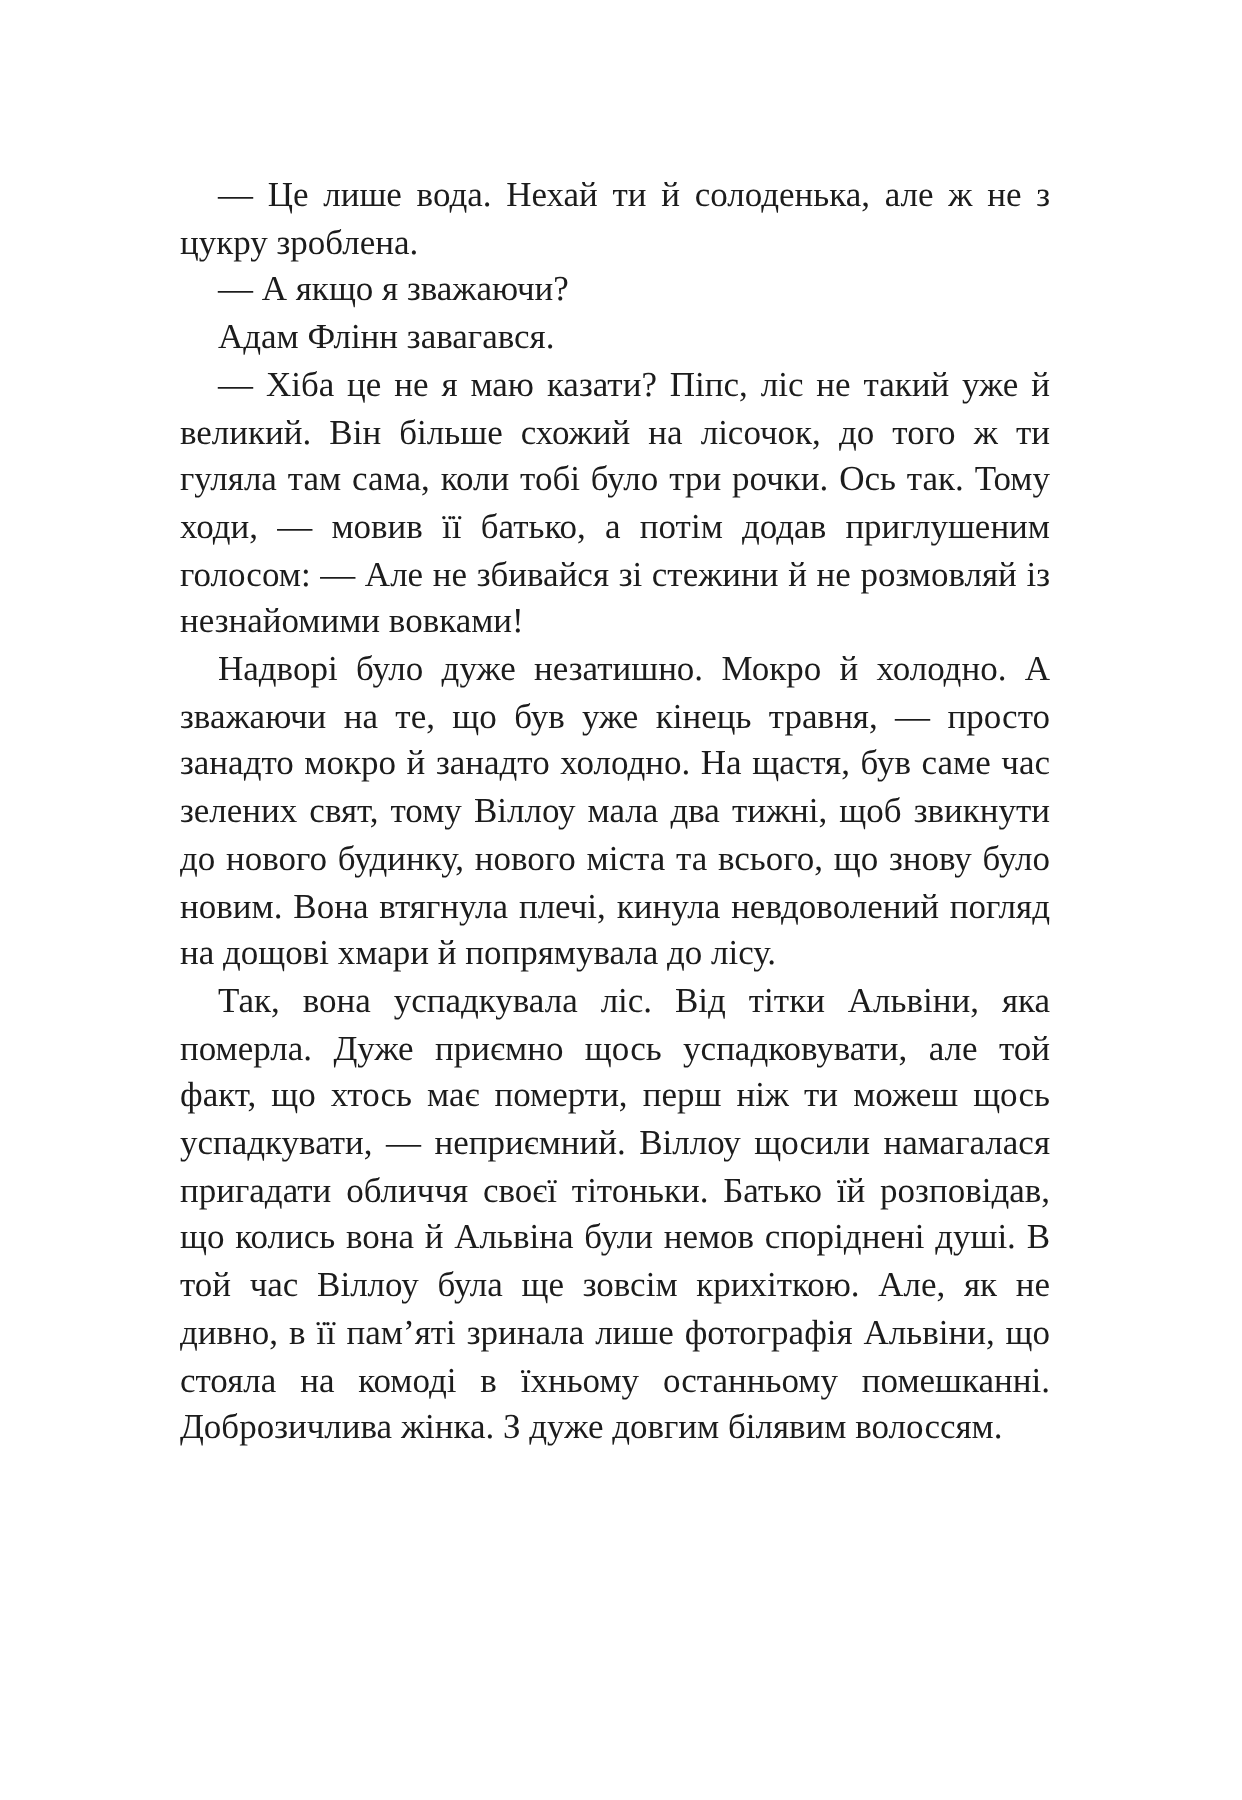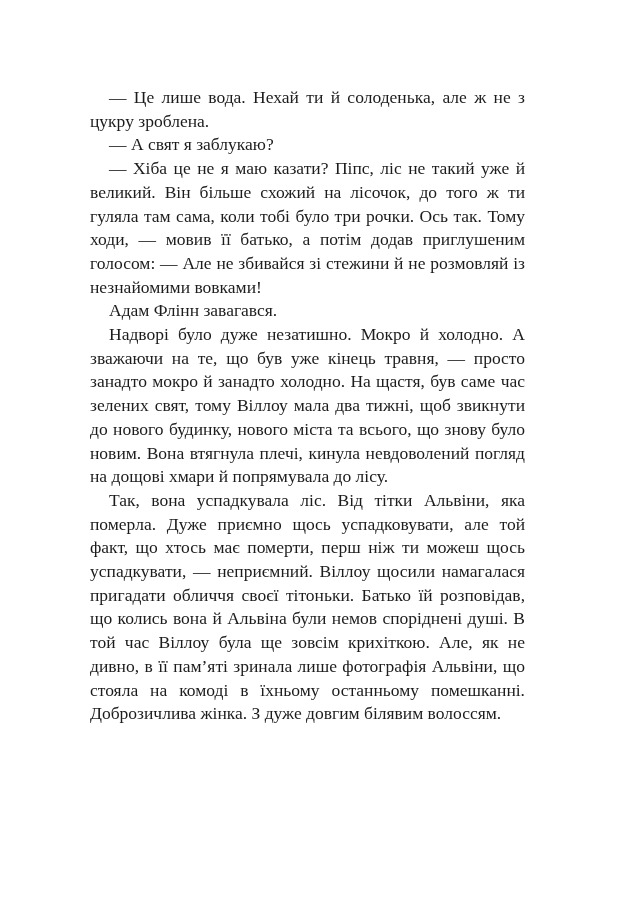--- a/index.html
+++ b/index.html
@@ -81,23 +81,23 @@
     stroke-linecap: round;
   }
 </style>
 </head>
 <body>
 
 <div class="page">
 
   <main class="text-block">
     <p class="para">— Це лише вода. Нехай ти й солоденька, але ж не з цукру зроблена.</p>
-    <p class="para">— А свят я заблукаю?</p>
+    <p class="para">— А якщо я зважаючи?</p>
+    <p class="para">Адам Флінн завагався.</p>
     <p class="para">— Хіба це не я маю казати? Піпс, ліс не такий уже й великий. Він більше схожий на лісочок, до того ж ти гуляла там сама, коли тобі було три рочки. Ось так. Тому ходи, — мовив її батько, а потім додав приглушеним голосом: — Але не збивайся зі стежини й не розмовляй із незнайомими вовками!</p>
-    <p class="para">Адам Флінн завагався.</p>
     <p class="para">Надворі було дуже незатишно. Мокро й холодно. А зважаючи на те, що був уже кінець травня, — просто занадто мокро й занадто холодно. На щастя, був саме час зелених свят, тому Віллоу мала два тижні, щоб звикнути до нового будинку, нового міста та всього, що знову було новим. Вона втягнула плечі, кинула невдоволений погляд на дощові хмари й попрямувала до лісу.</p>
     <p class="para">Так, вона успадкувала ліс. Від тітки Альвіни, яка померла. Дуже приємно щось успадковувати, але той факт, що хтось має померти, перш ніж ти можеш щось успадкувати, — неприємний. Віллоу щосили намагалася пригадати обличчя своєї тітоньки. Батько їй розповідав, що колись вона й Альвіна були немов споріднені душі. В той час Віллоу була ще зовсім крихіткою. Але, як не дивно, в її пам’яті зринала лише фотографія Альвіни, що стояла на комоді в їхньому останньому помешканні. Доброзичлива жінка. З дуже довгим білявим волоссям.</p>
   </main>
 
   <footer class="page-footer">
 
     <svg class="leaf-left" viewBox="0 0 66 38" aria-hidden="true">
       <path class="leaf-fill" d="M5,9 C13,10 19,8 25,6 L23,11 L32,7 L30,13 L40,10 C50,12 58,20 62,31 C50,31 36,30 26,24 C16,19 9,14 5,9 Z"></path>
       <path class="leaf-line" d="M7,10 C22,16 42,25 61,30"></path>
       <path class="leaf-line-light" d="M22,12 C25,16 27,19 29,22"></path>

